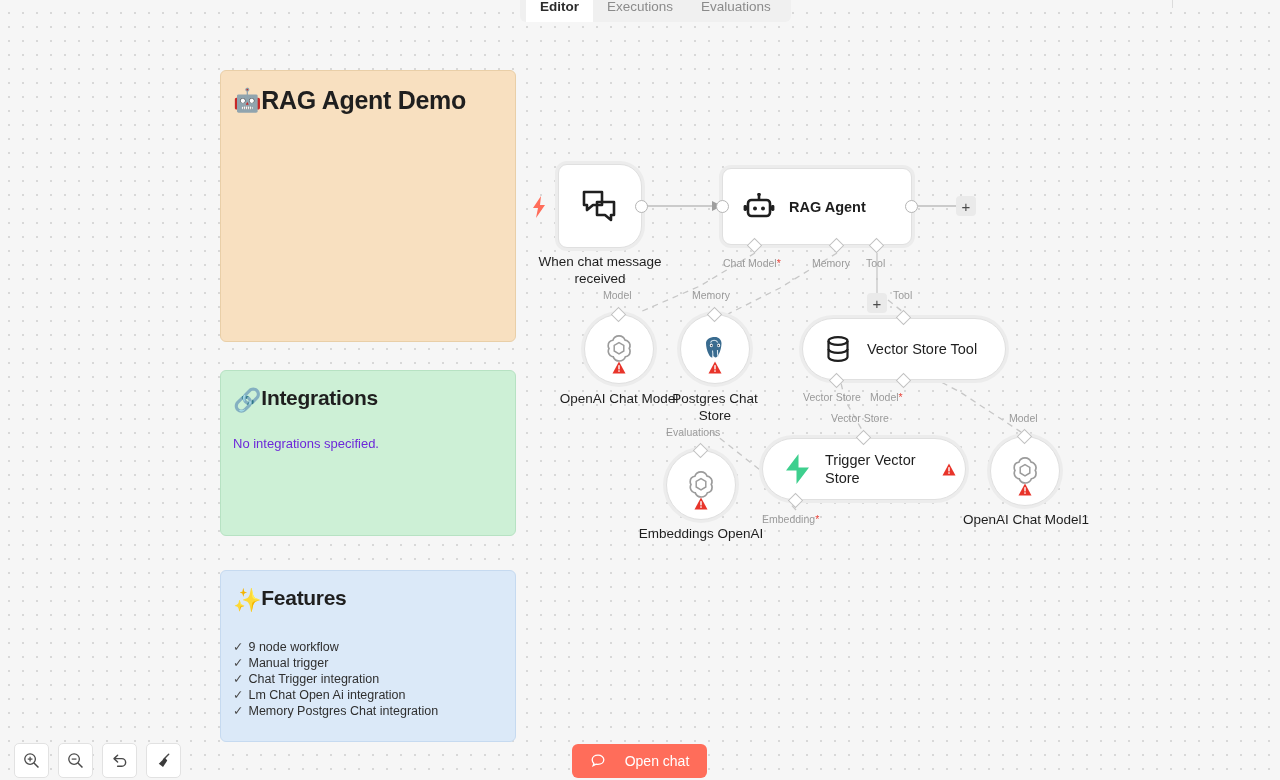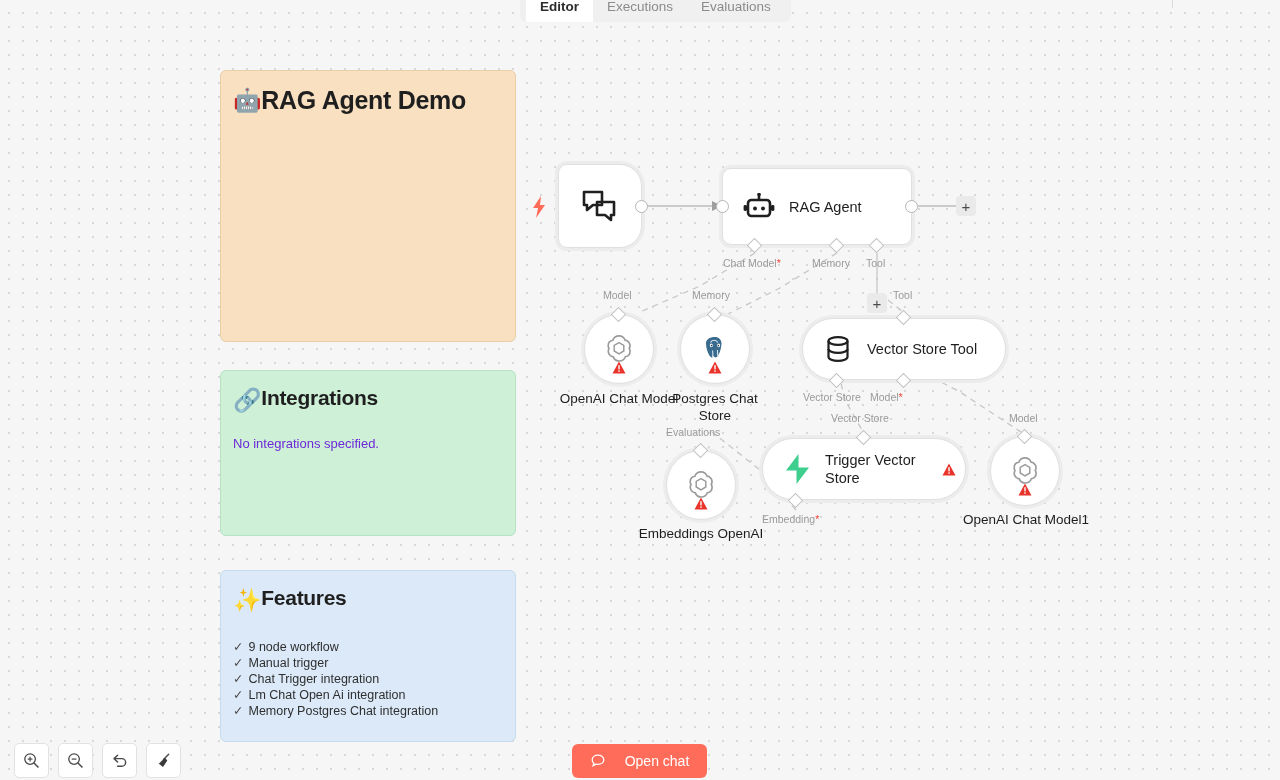--- a/index.html
+++ b/index.html
@@ -122,21 +122,21 @@
   
   .node {
     position: absolute;
     background: #ffffff;
     border: 1px solid #e0e0e0;
     box-shadow: 0 0 0 3px #ececec;
     display: flex;
     align-items: center;
     z-index: 10;
   }
-  .node-rect { border-radius: 9px; }
+  .node-rect { border-radius: 9px; font-weight: bold; }
   .node-pill { border-radius: 999px; }
   .node-circle { border-radius: 50%; justify-content: center; }
   .node-label {
     position: absolute;
     font-size: 13.5px;
     color: #1e1e1e;
     text-align: center;
     line-height: 17px;
     z-index: 11;
     white-space: nowrap;
@@ -323,20 +323,23 @@
     <path d="M10 0 L2 12 L7 12 L5 22 L14 9 L9 9 Z" fill="#ff6d5a"></path>
   </svg>
 
   <div class="node node-rect" style="left:558px; top:164px; width:84px; height:84px; border-radius:9px 22px 22px 9px; justify-content:center;">
     <svg width="38" height="34" viewBox="0 0 38 34">
       <path d="M3 3 h18 v13 h-9 l-6 5 v-5 h-3 z" fill="none" stroke="#1f1f1f" stroke-width="2.6" stroke-linejoin="round"></path>
       <path d="M16 13 h17 v13 h-3 v5 l-6 -5 h-8 z" fill="none" stroke="#1f1f1f" stroke-width="2.6" stroke-linejoin="round"></path>
     </svg>
   </div>
   <div class="port-circle" style="left:635px; top:200px;"></div>
+  <div class="node-label" style="left:512px; top:253px; width:176px; white-space:normal;">
+    <span>When chat message received</span>
+  </div>
 
   <div class="node node-rect" style="left:722px; top:168px; width:190px; height:77px; padding-left:20px; gap:14px;">
     <svg width="32" height="28" viewBox="0 0 32 28">
       <rect x="5" y="7" width="22" height="16" rx="3.5" fill="none" stroke="#1f1f1f" stroke-width="2.6"></rect>
       <line x1="16" y1="1" x2="16" y2="7" stroke="#1f1f1f" stroke-width="2.6"></line>
       <circle cx="16" cy="1.6" r="1.8" fill="#1f1f1f"></circle>
       <rect x="0.6" y="12" width="3.4" height="6" rx="1.4" fill="#1f1f1f"></rect>
       <rect x="28" y="12" width="3.4" height="6" rx="1.4" fill="#1f1f1f"></rect>
       <circle cx="12" cy="15.5" r="2" fill="#1f1f1f"></circle>
       <circle cx="20" cy="15.5" r="2" fill="#1f1f1f"></circle>

